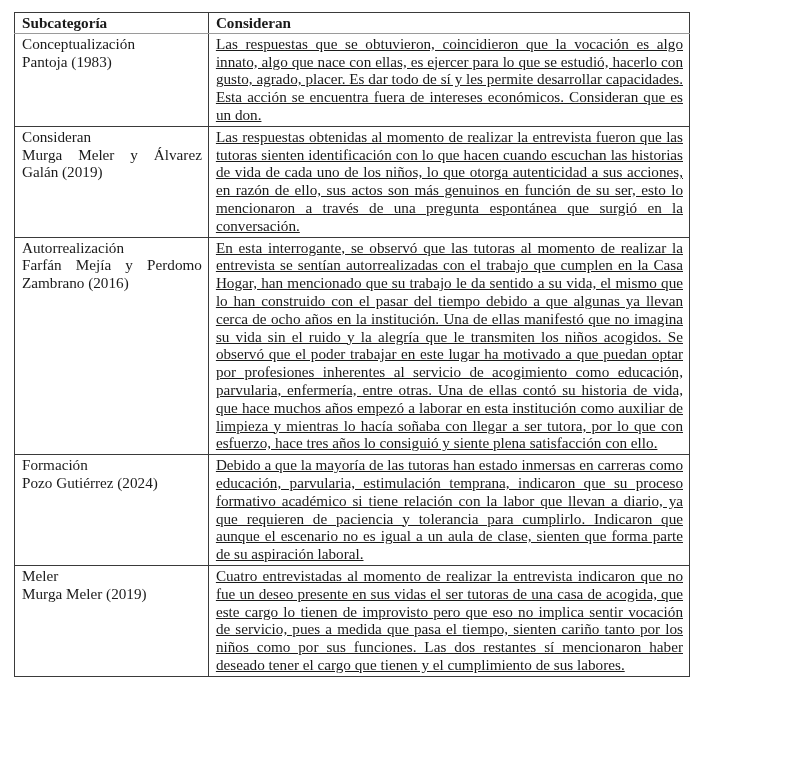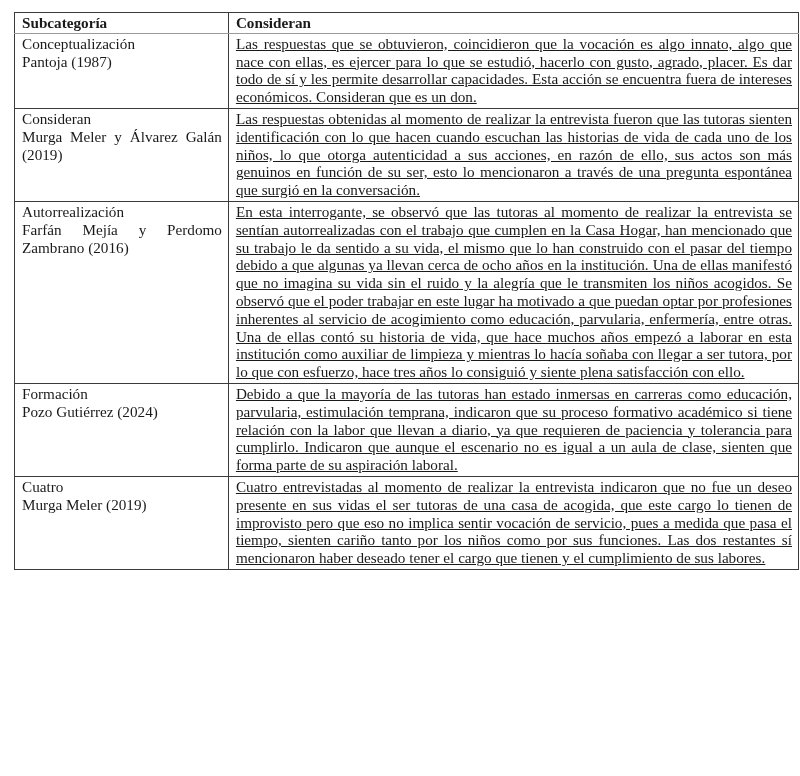--- a/index.html
+++ b/index.html
@@ -1,18 +1,18 @@
 <!DOCTYPE html>
 <html><head>
 <meta charset="utf-8">
 <style>
   html, body { margin: 0; padding: 0; background: #ffffff; }
   body { width: 800px; height: 776px; position: relative; overflow: hidden;
          font-family: "Liberation Serif", "DejaVu Serif", serif; color: #1a1a1a; }
-  table.results { position: absolute; left: 14px; top: 12px; width: 785px;
+  table.results { position: absolute; left: 14px; top: 12px; width: 676px;
                   border-collapse: collapse; font-size: 15.2px; line-height: 17.8px; }
   table.results td, table.results th { border: 1px solid #3a3a3a; vertical-align: top;
                   padding: 1px 6px 1px 7px; }
   table.results th { font-weight: bold; text-align: left; border-bottom-color: #9a9a9a; }
   col.c1 { width: 206px; }
   col.c2 { width: 549px; }
   td.sub { text-align: left; }
   td.sub .cat, td.sub .ref { display: block; }
   td.sub .ref { text-align: justify; text-align-last: left; }
   td.res { text-align: justify; text-decoration: underline; }
@@ -29,21 +29,21 @@
   <thead>
     <tr>
       <th>Subcategoría</th>
       <th>Consideran</th>
     </tr>
   </thead>
   <tbody>
     <tr class="row">
       <td class="sub">
         <span class="cat">Conceptualización</span>
-        <span class="ref">Pantoja (1987)</span>
+        <span class="ref">Pantoja (1983)</span>
       </td>
       <td class="res">Las respuestas que se obtuvieron, coincidieron que la vocación es algo innato, algo que nace con ellas, es ejercer para lo que se estudió, hacerlo con gusto, agrado, placer. Es dar todo de sí y les permite desarrollar capacidades. Esta acción se encuentra fuera de intereses económicos. Consideran que es un don.</td>
     </tr>
     <tr class="row">
       <td class="sub">
         <span class="cat">Consideran</span>
         <span class="ref">Murga Meler y Álvarez Galán (2019)</span>
       </td>
       <td class="res">Las respuestas obtenidas al momento de realizar la entrevista fueron que las tutoras sienten identificación con lo que hacen cuando escuchan las historias de vida de cada uno de los niños, lo que otorga autenticidad a sus acciones, en razón de ello, sus actos son más genuinos en función de su ser, esto lo mencionaron a través de una pregunta espontánea que surgió en la conversación.</td>
     </tr>
@@ -56,19 +56,19 @@
     </tr>
     <tr class="row">
       <td class="sub">
         <span class="cat">Formación</span>
         <span class="ref">Pozo Gutiérrez (2024)</span>
       </td>
       <td class="res">Debido a que la mayoría de las tutoras han estado inmersas en carreras como educación, parvularia, estimulación temprana, indicaron que su proceso formativo académico si tiene relación con la labor que llevan a diario, ya que requieren de paciencia y tolerancia para cumplirlo. Indicaron que aunque el escenario no es igual a un aula de clase, sienten que forma parte de su aspiración laboral.</td>
     </tr>
     <tr class="row">
       <td class="sub">
-        <span class="cat">Cuatro</span>
+        <span class="cat">Meler</span>
         <span class="ref">Murga Meler (2019)</span>
       </td>
       <td class="res">Cuatro entrevistadas al momento de realizar la entrevista indicaron que no fue un deseo presente en sus vidas el ser tutoras de una casa de acogida, que este cargo lo tienen de improvisto pero que eso no implica sentir vocación de servicio, pues a medida que pasa el tiempo, sienten cariño tanto por los niños como por sus funciones. Las dos restantes sí mencionaron haber deseado tener el cargo que tienen y el cumplimiento de sus labores.</td>
     </tr>
   </tbody>
 </table>
 
 </body></html>

